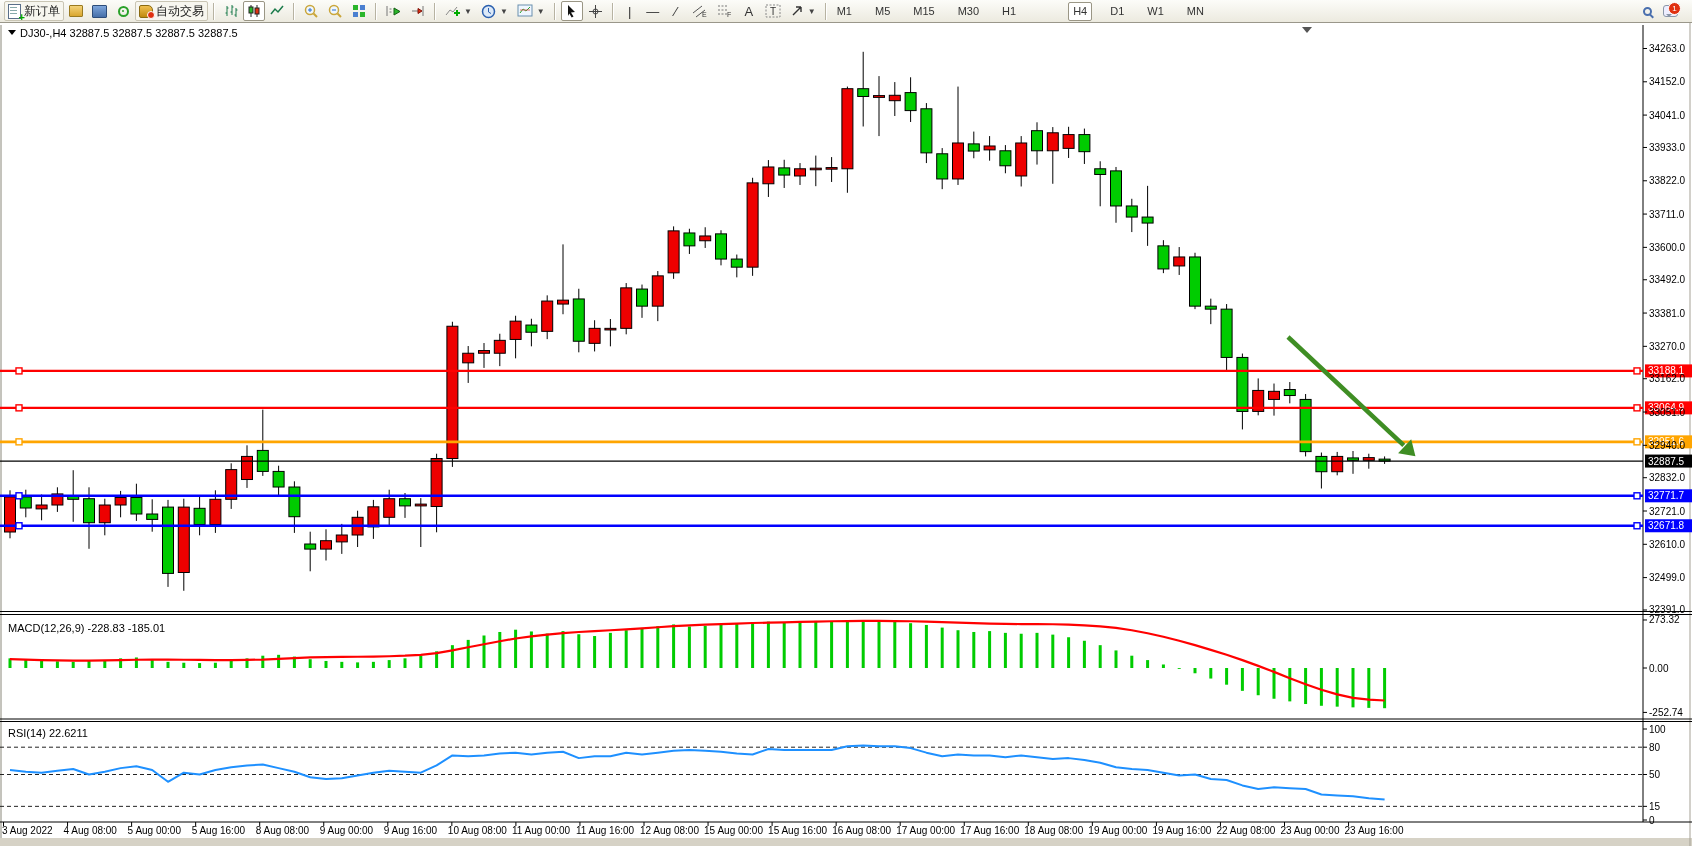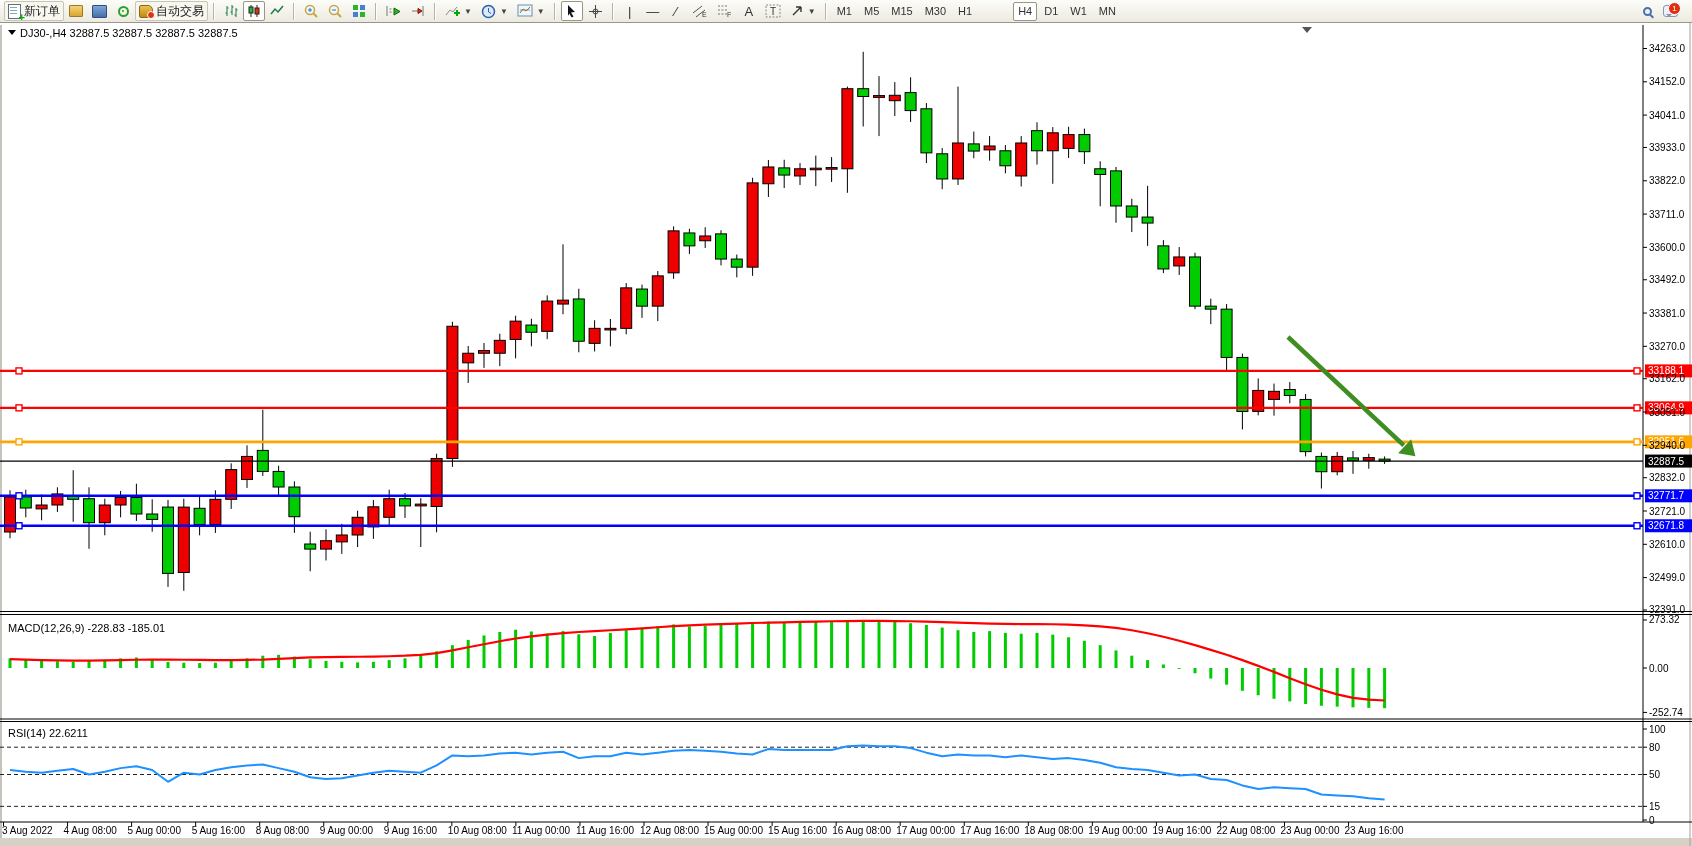--- a/index.html
+++ b/index.html
@@ -825,21 +825,21 @@
           <text x="5" y="11" font-size="10" fill="#333">T</text>
         </svg>
     </div>
     <div class="tb-btn">
       <svg width="14" height="14">
           <path d="M3 11l8-8M11 3v5M11 3H6" stroke="#333" stroke-width="1.4" fill="none"></path>
         </svg>
       <span class="caret">▼</span>
     </div>
     <div class="tb-sep"></div>
-    <div id="timeframes" style="display:flex;gap:2px;">
+    <div id="timeframes" style="display:flex;gap:13px;">
         <div class="tf-btn">M1</div>
         <div class="tf-btn">M5</div>
         <div class="tf-btn">M15</div>
         <div class="tf-btn">M30</div>
         <div class="tf-btn">H1</div>
         <div class="tf-btn active">H4</div>
         <div class="tf-btn">D1</div>
         <div class="tf-btn">W1</div>
         <div class="tf-btn">MN</div>
       </div>

